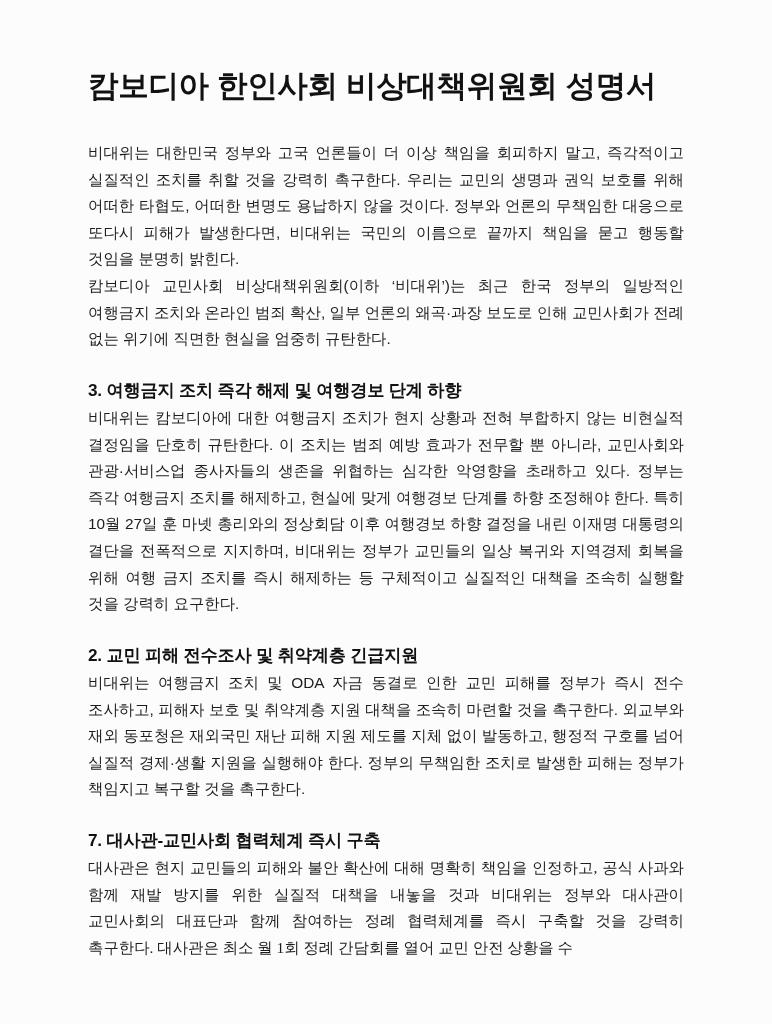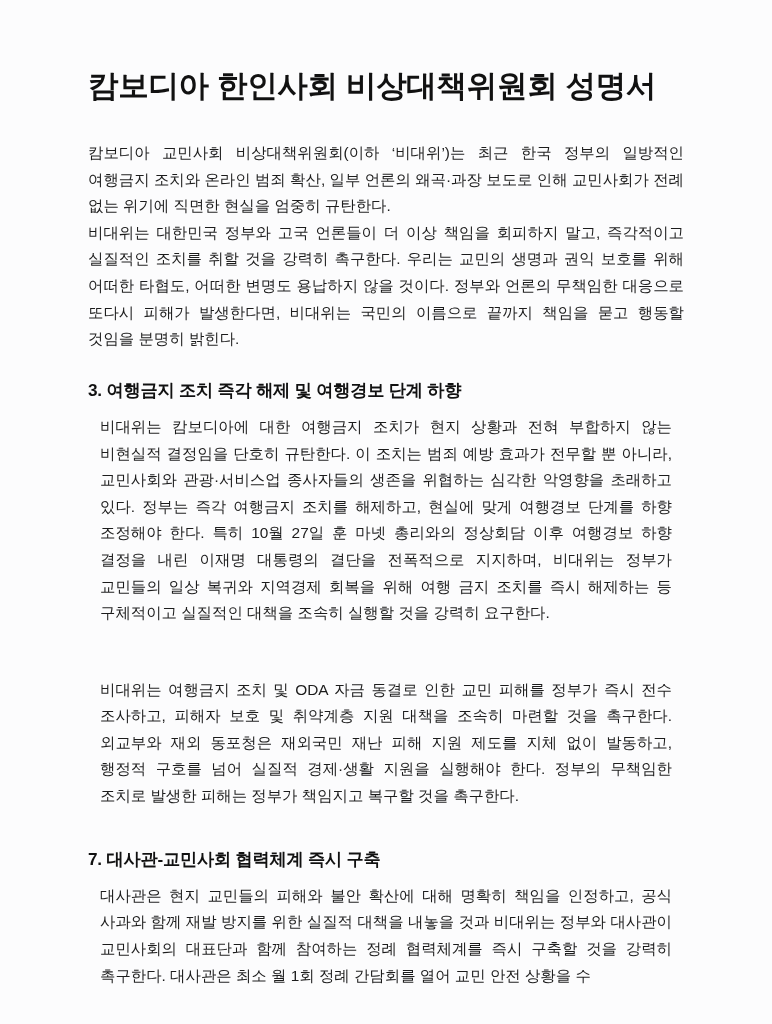--- a/index.html
+++ b/index.html
@@ -80,49 +80,51 @@
     font-size: 17.2px;
     font-weight: 700;
     line-height: 1.35;
     margin: 0 0 3px 0;
     color: #111111;
     letter-spacing: -0.2px;
     white-space: nowrap;
   }
 
   .section-body {
-    margin: 12px;
+    margin: 0;
   }
 
   
   .clipped {
     max-height: 118px;
     overflow: hidden;
+    font-family: Liberation Serif, serif;
   }
 </style>
 </head>
 <body style="background: rgb(252, 252, 253);">
 
 <div class="page" style="background: rgb(252, 252, 253);">
   <div class="content">
 
     <h1 class="doc-title">캄보디아 한인사회 비상대책위원회 성명서</h1>
 
 
     <div class="intro-block">
+      <p class="body-text">비대위는 대한민국 정부와 고국 언론들이 더 이상 책임을 회피하지 말고, 즉각적이고 실질적인 조치를 취할 것을 강력히 촉구한다. 우리는 교민의 생명과 권익 보호를 위해 어떠한 타협도, 어떠한 변명도 용납하지 않을 것이다. 정부와 언론의 무책임한 대응으로 또다시 피해가 발생한다면, 비대위는 국민의 이름으로 끝까지 책임을 묻고 행동할 것임을 분명히 밝힌다.</p>
       <p class="body-text">캄보디아 교민사회 비상대책위원회(이하 ‘비대위’)는 최근 한국 정부의 일방적인 여행금지 조치와 온라인 범죄 확산, 일부 언론의 왜곡·과장 보도로 인해 교민사회가 전례 없는 위기에 직면한 현실을 엄중히 규탄한다.</p>
-      <p class="body-text">비대위는 대한민국 정부와 고국 언론들이 더 이상 책임을 회피하지 말고, 즉각적이고 실질적인 조치를 취할 것을 강력히 촉구한다. 우리는 교민의 생명과 권익 보호를 위해 어떠한 타협도, 어떠한 변명도 용납하지 않을 것이다. 정부와 언론의 무책임한 대응으로 또다시 피해가 발생한다면, 비대위는 국민의 이름으로 끝까지 책임을 묻고 행동할 것임을 분명히 밝힌다.</p>
     </div>
 
     <div class="section">
       <h2 class="section-heading">3. 여행금지 조치 즉각 해제 및 여행경보 단계 하향</h2>
       <p class="body-text section-body">비대위는 캄보디아에 대한 여행금지 조치가 현지 상황과 전혀 부합하지 않는 비현실적 결정임을 단호히 규탄한다. 이 조치는 범죄 예방 효과가 전무할 뿐 아니라, 교민사회와 관광·서비스업 종사자들의 생존을 위협하는 심각한 악영향을 초래하고 있다. 정부는 즉각 여행금지 조치를 해제하고, 현실에 맞게 여행경보 단계를 하향 조정해야 한다. 특히 10월 27일 훈 마넷 총리와의 정상회담 이후 여행경보 하향 결정을 내린 이재명 대통령의 결단을 전폭적으로 지지하며, 비대위는 정부가 교민들의 일상 복귀와 지역경제 회복을 위해 여행 금지 조치를 즉시 해제하는 등 구체적이고 실질적인 대책을 조속히 실행할 것을 강력히 요구한다.</p>
     </div>
 
     <div class="section">
+      <h2 class="section-heading">2. 교민 피해 전수조사 및 취약계층 긴급지원</h2>
       <p class="body-text section-body">비대위는 여행금지 조치 및 ODA 자금 동결로 인한 교민 피해를 정부가 즉시 전수 조사하고, 피해자 보호 및 취약계층 지원 대책을 조속히 마련할 것을 촉구한다. 외교부와 재외 동포청은 재외국민 재난 피해 지원 제도를 지체 없이 발동하고, 행정적 구호를 넘어 실질적 경제·생활 지원을 실행해야 한다. 정부의 무책임한 조치로 발생한 피해는 정부가 책임지고 복구할 것을 촉구한다.</p>
     </div>
 
     <div class="section">
       <h2 class="section-heading">7. 대사관-교민사회 협력체계 즉시 구축</h2>
       <p class="body-text section-body clipped">대사관은 현지 교민들의 피해와 불안 확산에 대해 명확히 책임을 인정하고, 공식 사과와 함께 재발 방지를 위한 실질적 대책을 내놓을 것과 비대위는 정부와 대사관이 교민사회의 대표단과 함께 참여하는 정례 협력체계를 즉시 구축할 것을 강력히 촉구한다. 대사관은 최소 월 1회 정례 간담회를 열어 교민 안전 상황을 수</p>
     </div>
 
   </div>
 </div>

